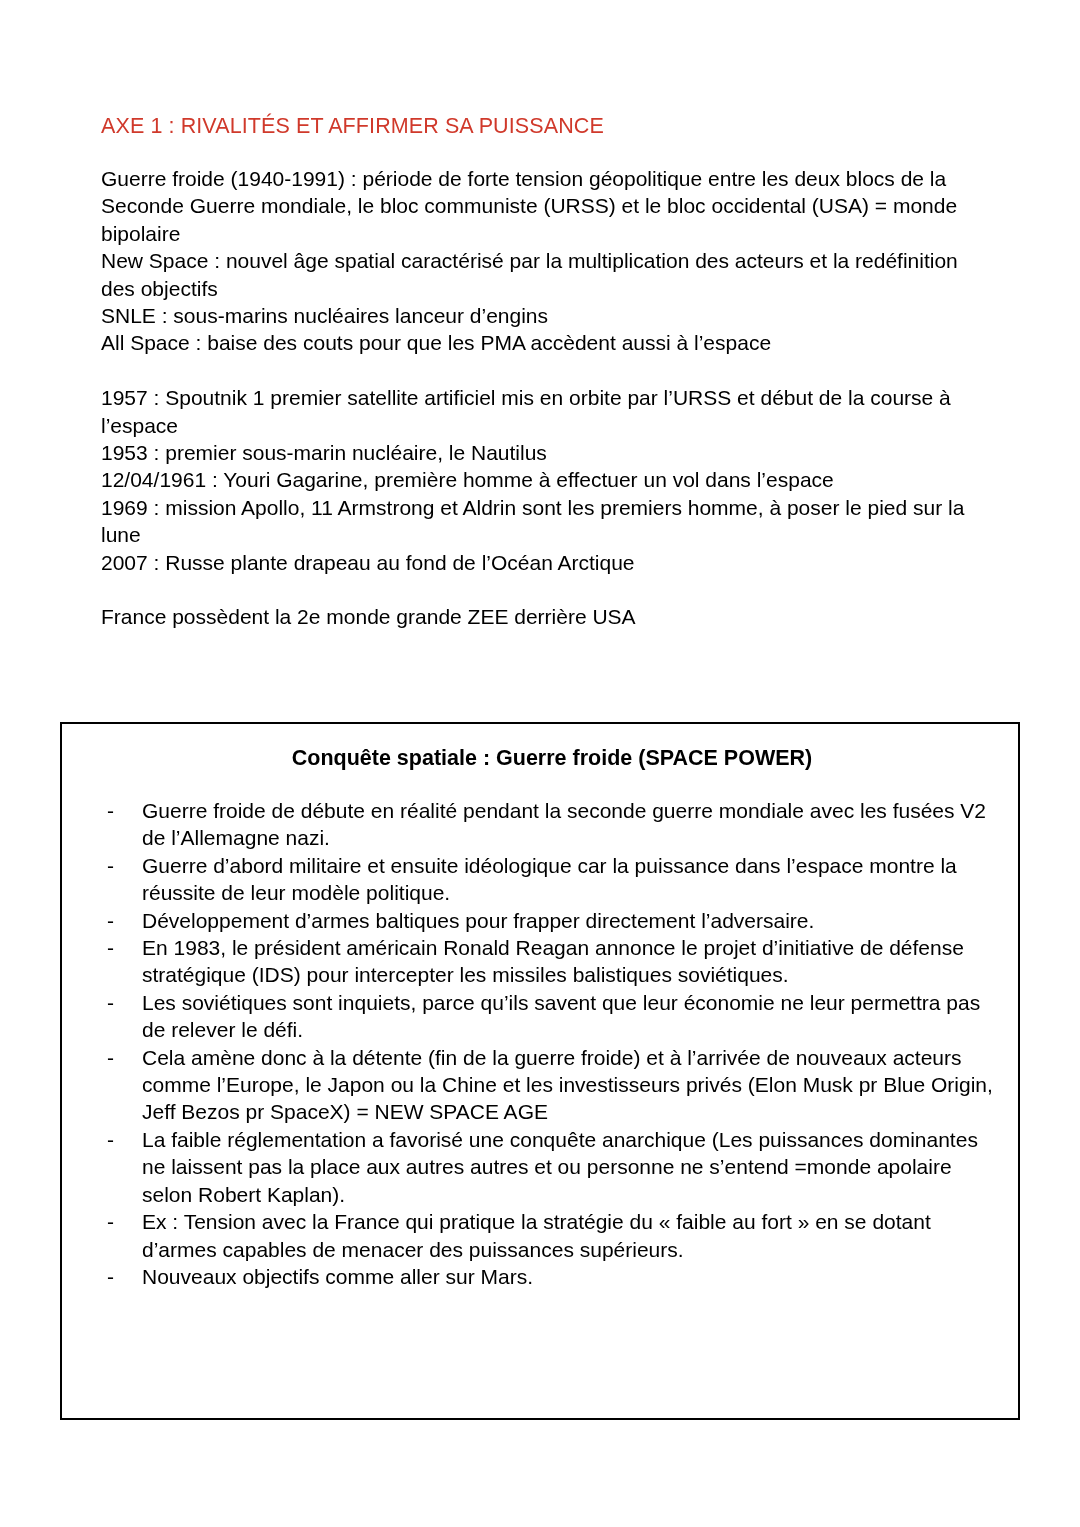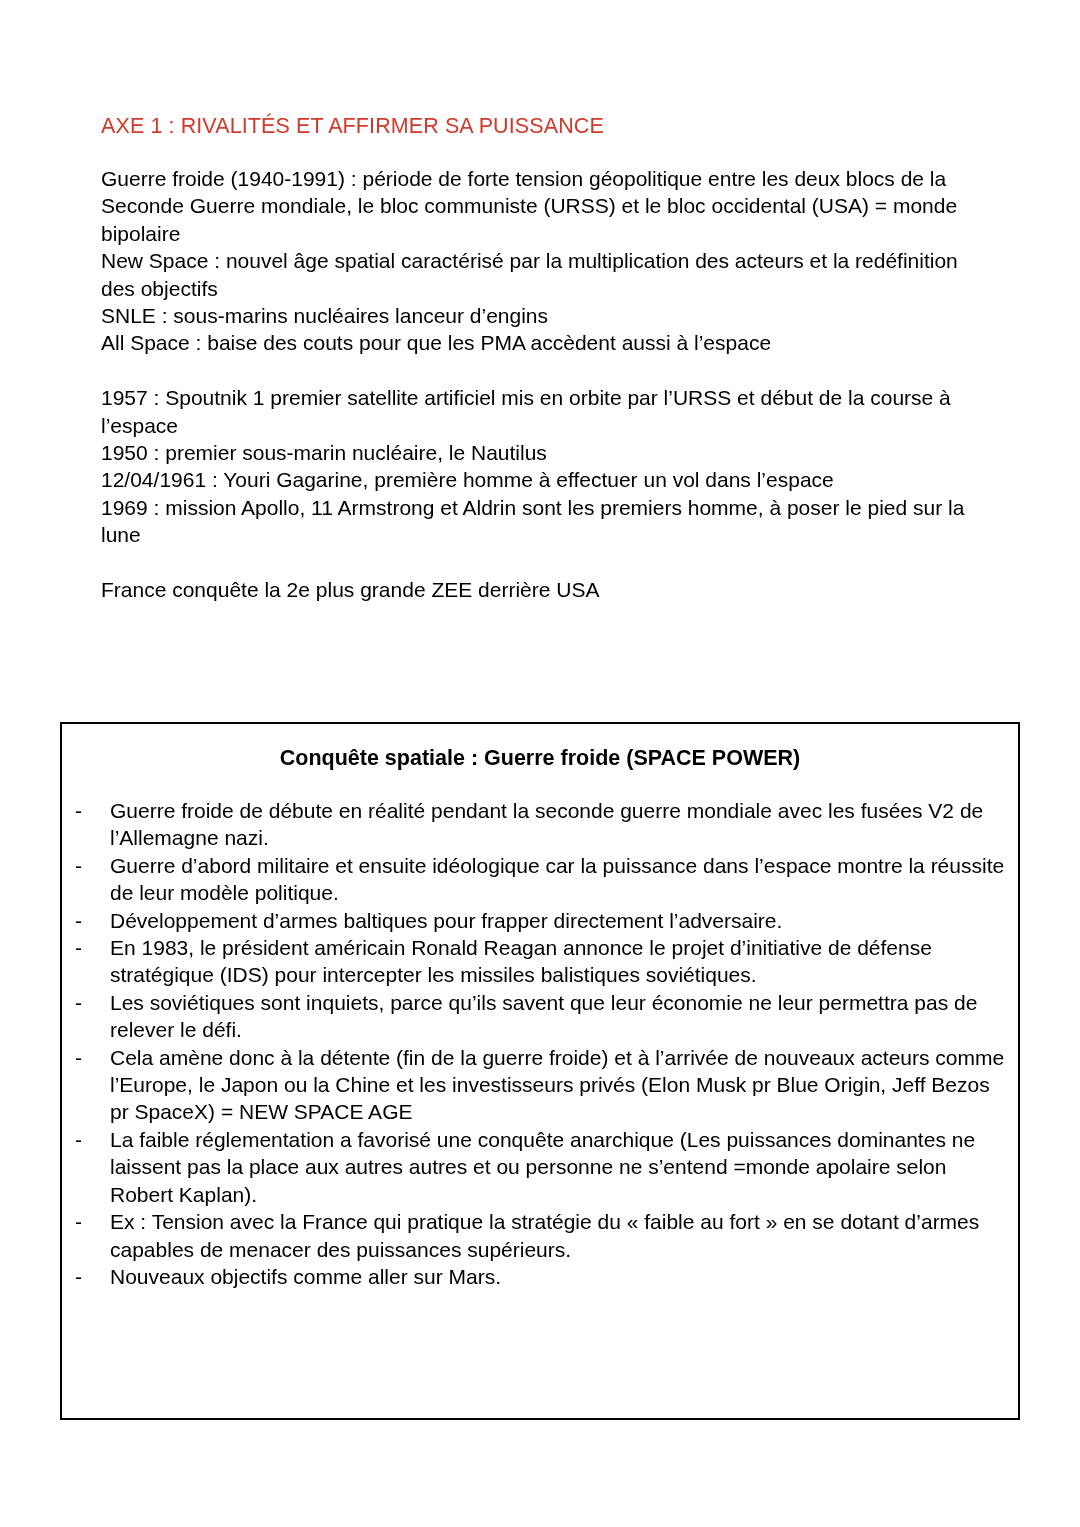--- a/index.html
+++ b/index.html
@@ -54,31 +54,32 @@
 
   
   .framed-box {
     position: absolute;
     left: 60px;
     top: 712px;
     width: 960px;
     height: 698px;
     border: 2px solid #000000;
     box-sizing: border-box;
+    padding-left: 24px;
   }
   .box-title {
     margin: 0;
     padding-top: 21px;
     text-align: center;
     font-size: 21.5px;
     font-weight: bold;
     line-height: 27px;
   }
   .bullet-list {
-    margin: 0;
+    margin: 8px;
     padding: 0;
     list-style: none;
     margin-top: 25px;
   }
   .bullet-list li {
     position: relative;
     padding-left: 36px;
     padding-right: 10px;
     margin-left: 12px;
     font-size: 21px;
@@ -102,27 +103,28 @@
 
   <div class="notes">
     <p>Guerre froide (1940-1991) : période de forte tension géopolitique entre les deux blocs de la Seconde Guerre mondiale, le bloc communiste (URSS) et le bloc occidental (USA) = monde bipolaire</p>
     <p>New Space : nouvel âge spatial caractérisé par la multiplication des acteurs et la redéfinition des objectifs</p>
     <p>SNLE : sous-marins nucléaires lanceur d’engins</p>
     <p>All Space : baise des couts pour que les PMA accèdent aussi à l’espace</p>
 
     <div class="spacer"></div>
 
     <p>1957 : Spoutnik 1 premier satellite artificiel mis en orbite par l’URSS et début de la course à l’espace</p>
-    <p>1950 : premier sous-marin nucléaire, le Nautilus</p>
+    <p>1953 : premier sous-marin nucléaire, le Nautilus</p>
     <p>12/04/1961 : Youri  Gagarine, première homme à effectuer un vol dans l’espace</p>
     <p>1969 : mission Apollo, 11 Armstrong et Aldrin sont les premiers homme, à poser le pied sur la lune</p>
+    <p>2007 : Russe plante drapeau au fond de l’Océan Arctique</p>
 
     <div class="spacer"></div>
 
-    <p>France conquête la 2e plus grande ZEE derrière USA</p>
+    <p>France possèdent la 2e monde grande ZEE derrière USA</p>
   </div>
 
   <div class="framed-box">
     <div class="box-title">Conquête spatiale : Guerre froide (SPACE POWER)</div>
 
     <ul class="bullet-list">
       <li>Guerre froide de débute en réalité pendant la seconde guerre mondiale avec les fusées V2 de l’Allemagne nazi.</li>
       <li>Guerre d’abord militaire et ensuite idéologique car la puissance dans l’espace montre la réussite de leur modèle politique.</li>
       <li>Développement d’armes baltiques pour frapper directement l’adversaire.</li>
       <li>En 1983, le président américain Ronald Reagan annonce le projet d’initiative de défense stratégique (IDS) pour intercepter les missiles balistiques soviétiques.</li>

